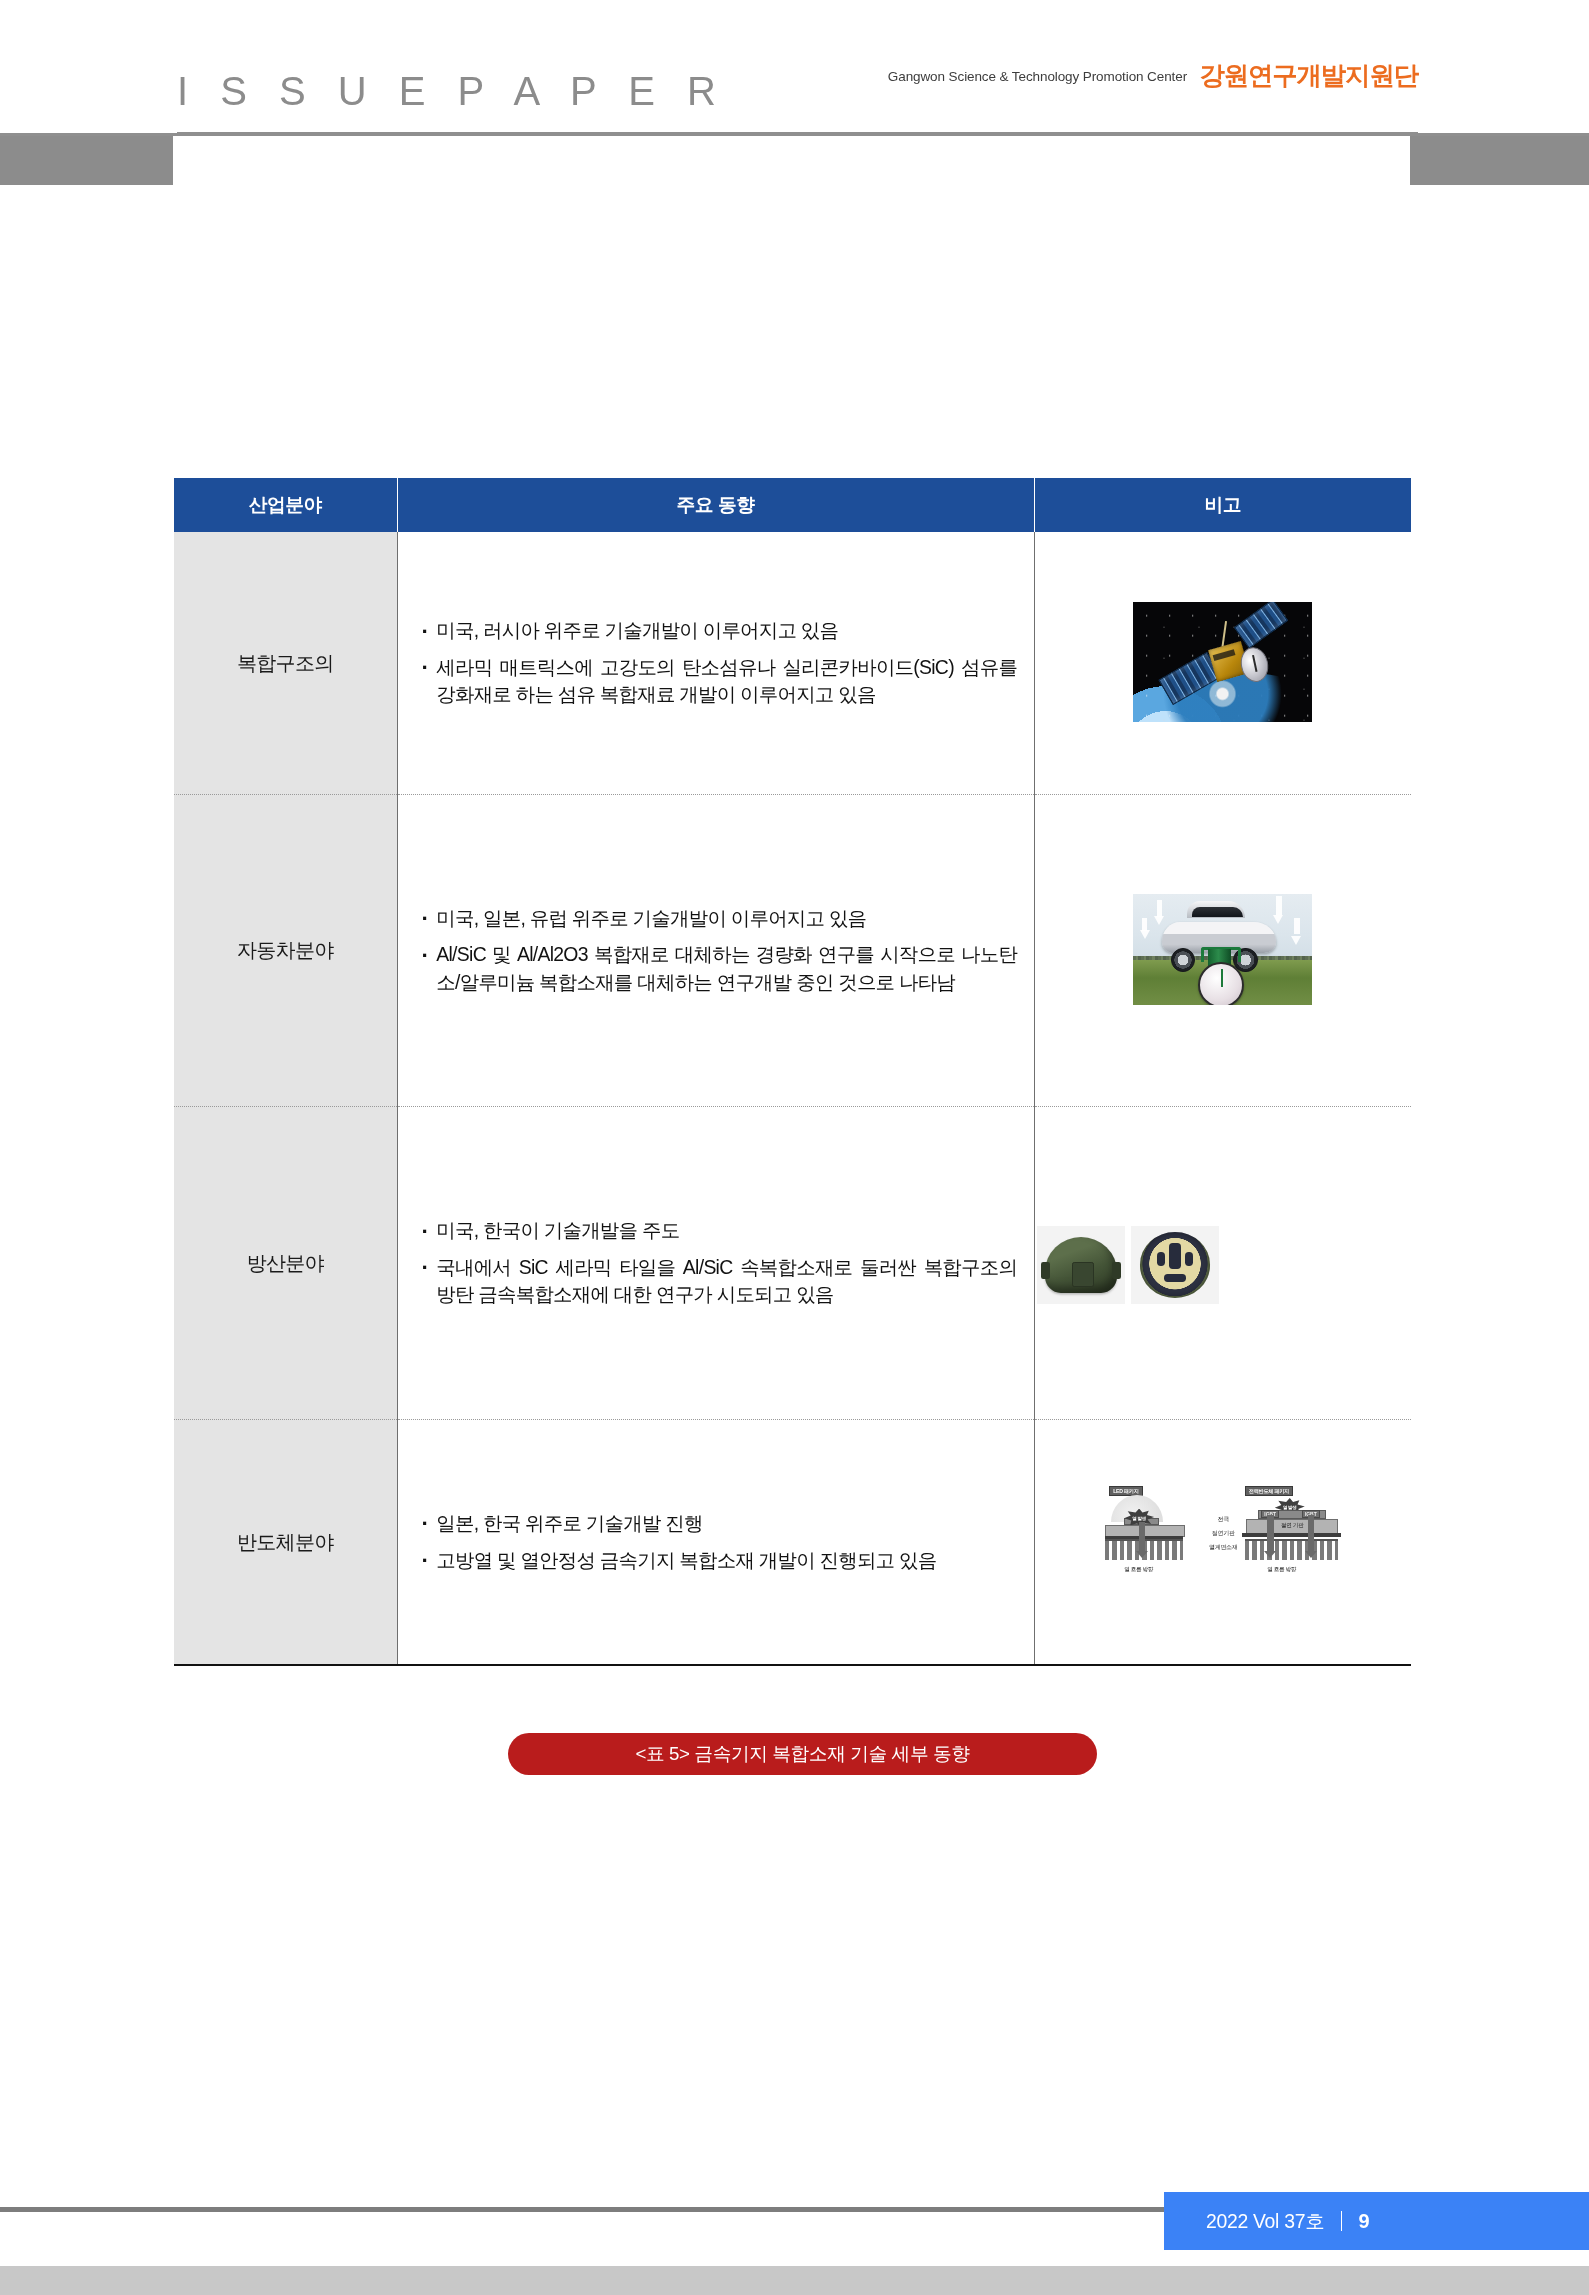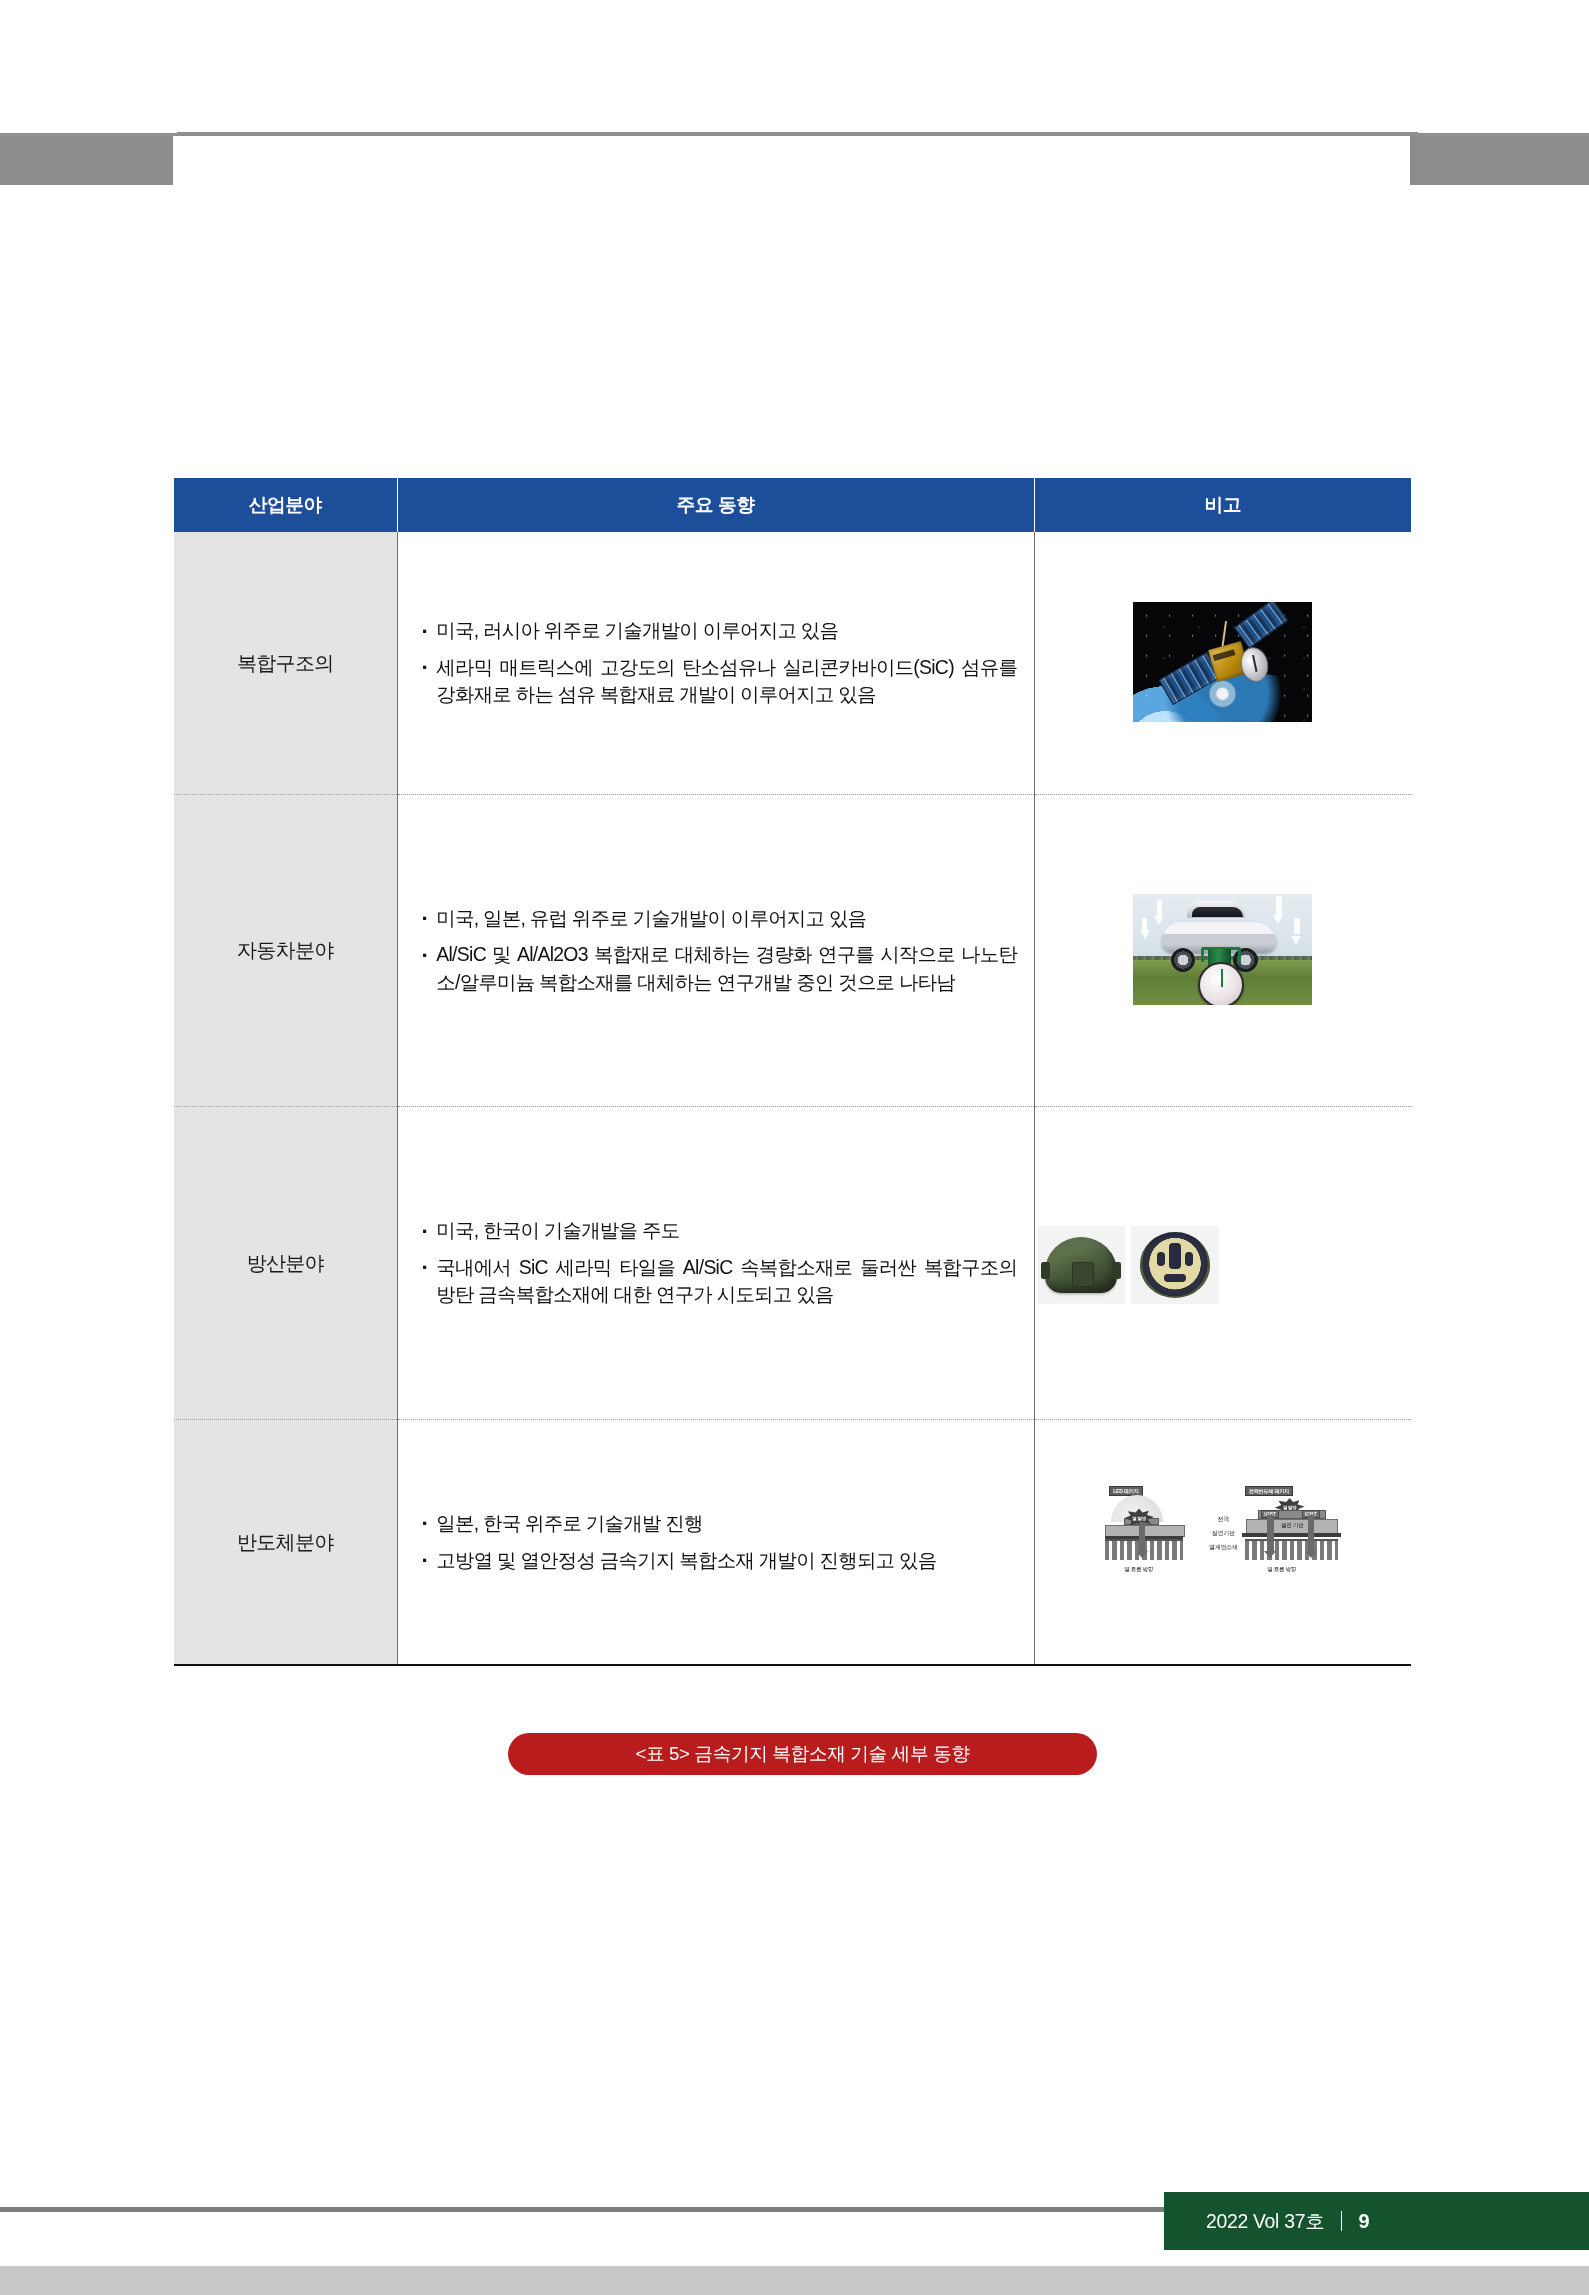--- a/index.html
+++ b/index.html
@@ -588,21 +588,21 @@
     width: 1589px;
     height: 4.5px;
     background: #7d7d7d;
   }
   .footer-box {
     position: absolute;
     left: 1164px;
     top: 2192px;
     width: 425px;
     height: 58px;
-    background: #14532d;
+    background: #3b82f6;
     display: flex;
     align-items: center;
     white-space: nowrap;
     padding-left: 42px;
     box-sizing: border-box;
   }
   .footer-vol {
     font-size: 19.4px;
     color: #ffffff;
     letter-spacing: -0.3px;
@@ -620,20 +620,27 @@
     font-weight: 700;
     color: #ffffff;
     font-family: "Liberation Sans", "DejaVu Sans", sans-serif;
   }
 </style>
 </head>
 <body>
 
 <div id="page">
 
+  <div class="masthead">
+    <div class="issue-paper-title">I S S U E   P A P E R</div>
+    <div class="logo-block">
+      <span class="logo-en">Gangwon Science &amp; Technology Promotion Center</span>
+      <span class="logo-kr">강원연구개발지원단</span>
+    </div>
+  </div>
   <div class="masthead-rule"></div>
   <div class="masthead-rule-inner"></div>
 
   <div class="nav-band-left"></div>
   <div class="nav-band-right"></div>
 
   <table class="tbl">
     <colgroup>
       <col class="col-field">
       <col class="col-trend">

